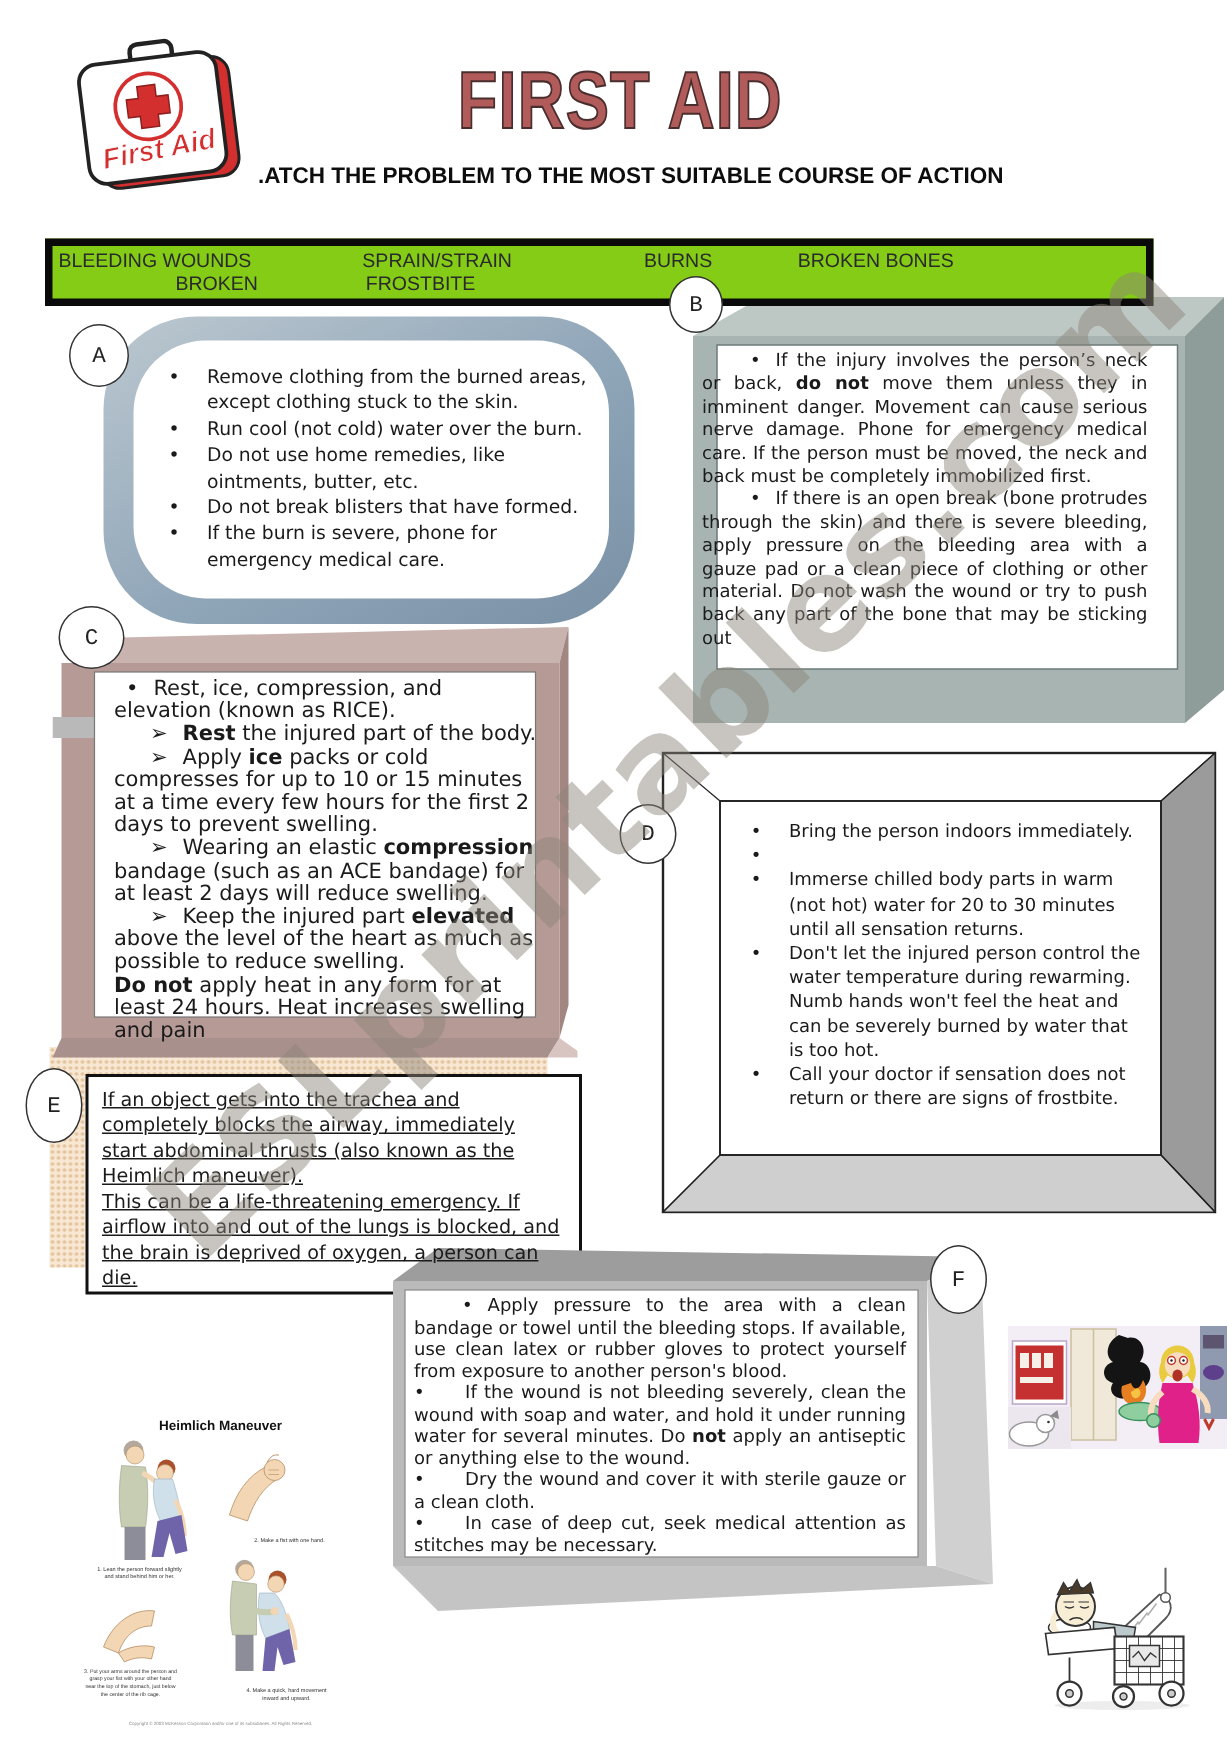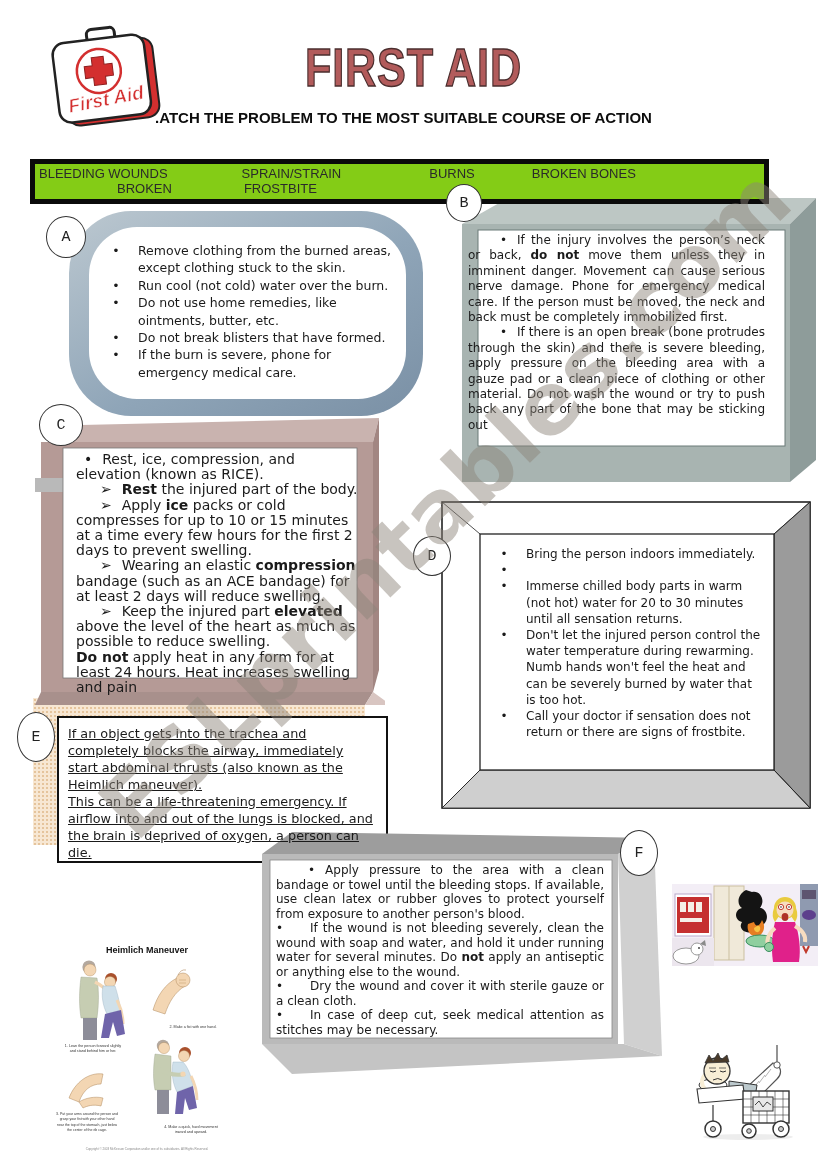--- a/index.html
+++ b/index.html
@@ -5,21 +5,21 @@
   html,body{margin:0;padding:0;}
   body{width:821px;height:1169px;position:relative;background:#ffffff;overflow:hidden;
        font-family:"DejaVu Sans",sans-serif;color:#1a1a1a;}
   .abs{position:absolute;}
   
   #kit{left:42px;top:20px;width:130px;height:120px;z-index:3;}
   #title{left:278px;top:36px;width:270px;text-align:center;z-index:3;}
   #title span{display:inline-block;transform:scaleX(.8);transform-origin:center;
        font-family:"Liberation Sans",sans-serif;font-weight:bold;font-size:54px;
        color:#b25b5b;-webkit-text-stroke:1.4px #4a2e2e;letter-spacing:1px;white-space:nowrap;}
-  #subtitle{left:155px;top:109px;width:480px;font-family:"Liberation Sans",sans-serif;
+  #subtitle{left:172px;top:109px;width:480px;font-family:"Liberation Sans",sans-serif;
        font-weight:bold;font-size:15px;color:#0d0d0d;white-space:nowrap;z-index:3;}
   
   #catbox{left:30px;top:147px;width:729px;height:35px;border:5px solid #0a0a0a;background:#84cc16;
        font-family:Liberation Sans, sans-serif;font-size:13px;color:#2a2a2a;z-index:3;margin-top:12px;}
   .catrow{display:flex;white-space:nowrap;}
   .catrow.r1{margin-top:2px;}
   .catrow.r1 span:nth-child(1){margin-left:4px;}
   .catrow.r1 span:nth-child(2){margin-left:74px;}
   .catrow.r1 span:nth-child(3){margin-left:88px;text-align:center;}
   .catrow.r1 span:nth-child(4){margin-left:57px;}

